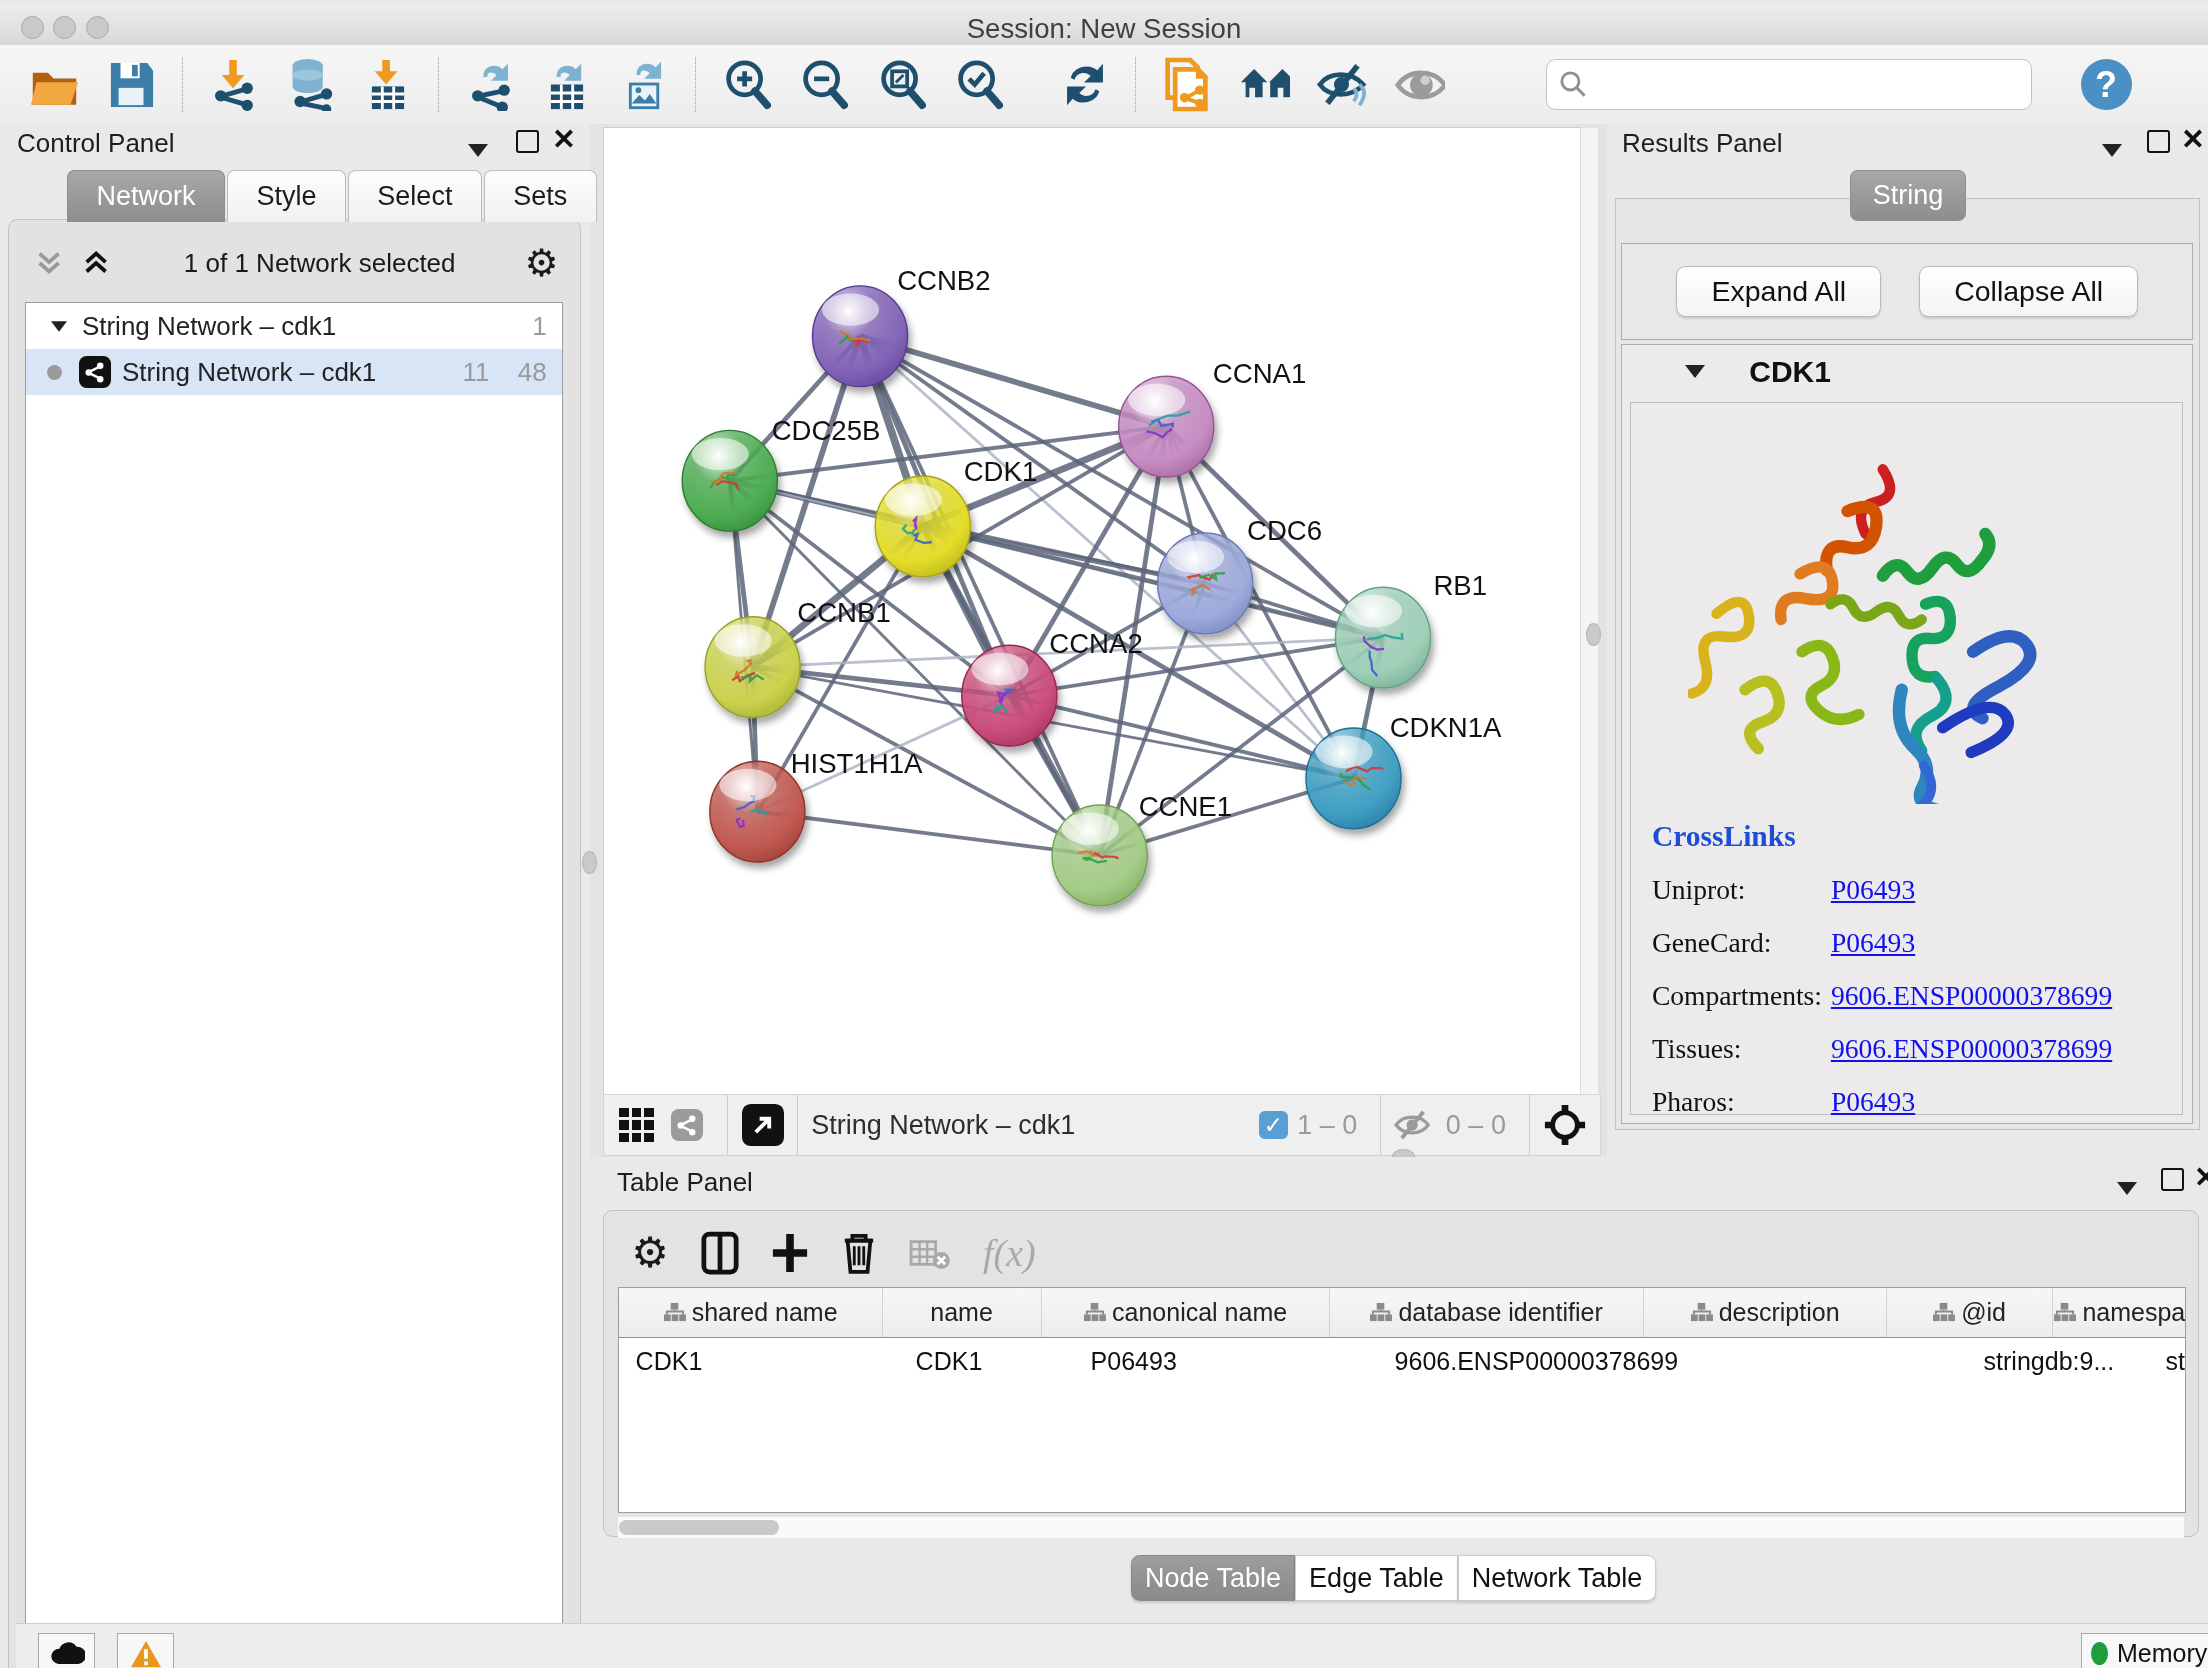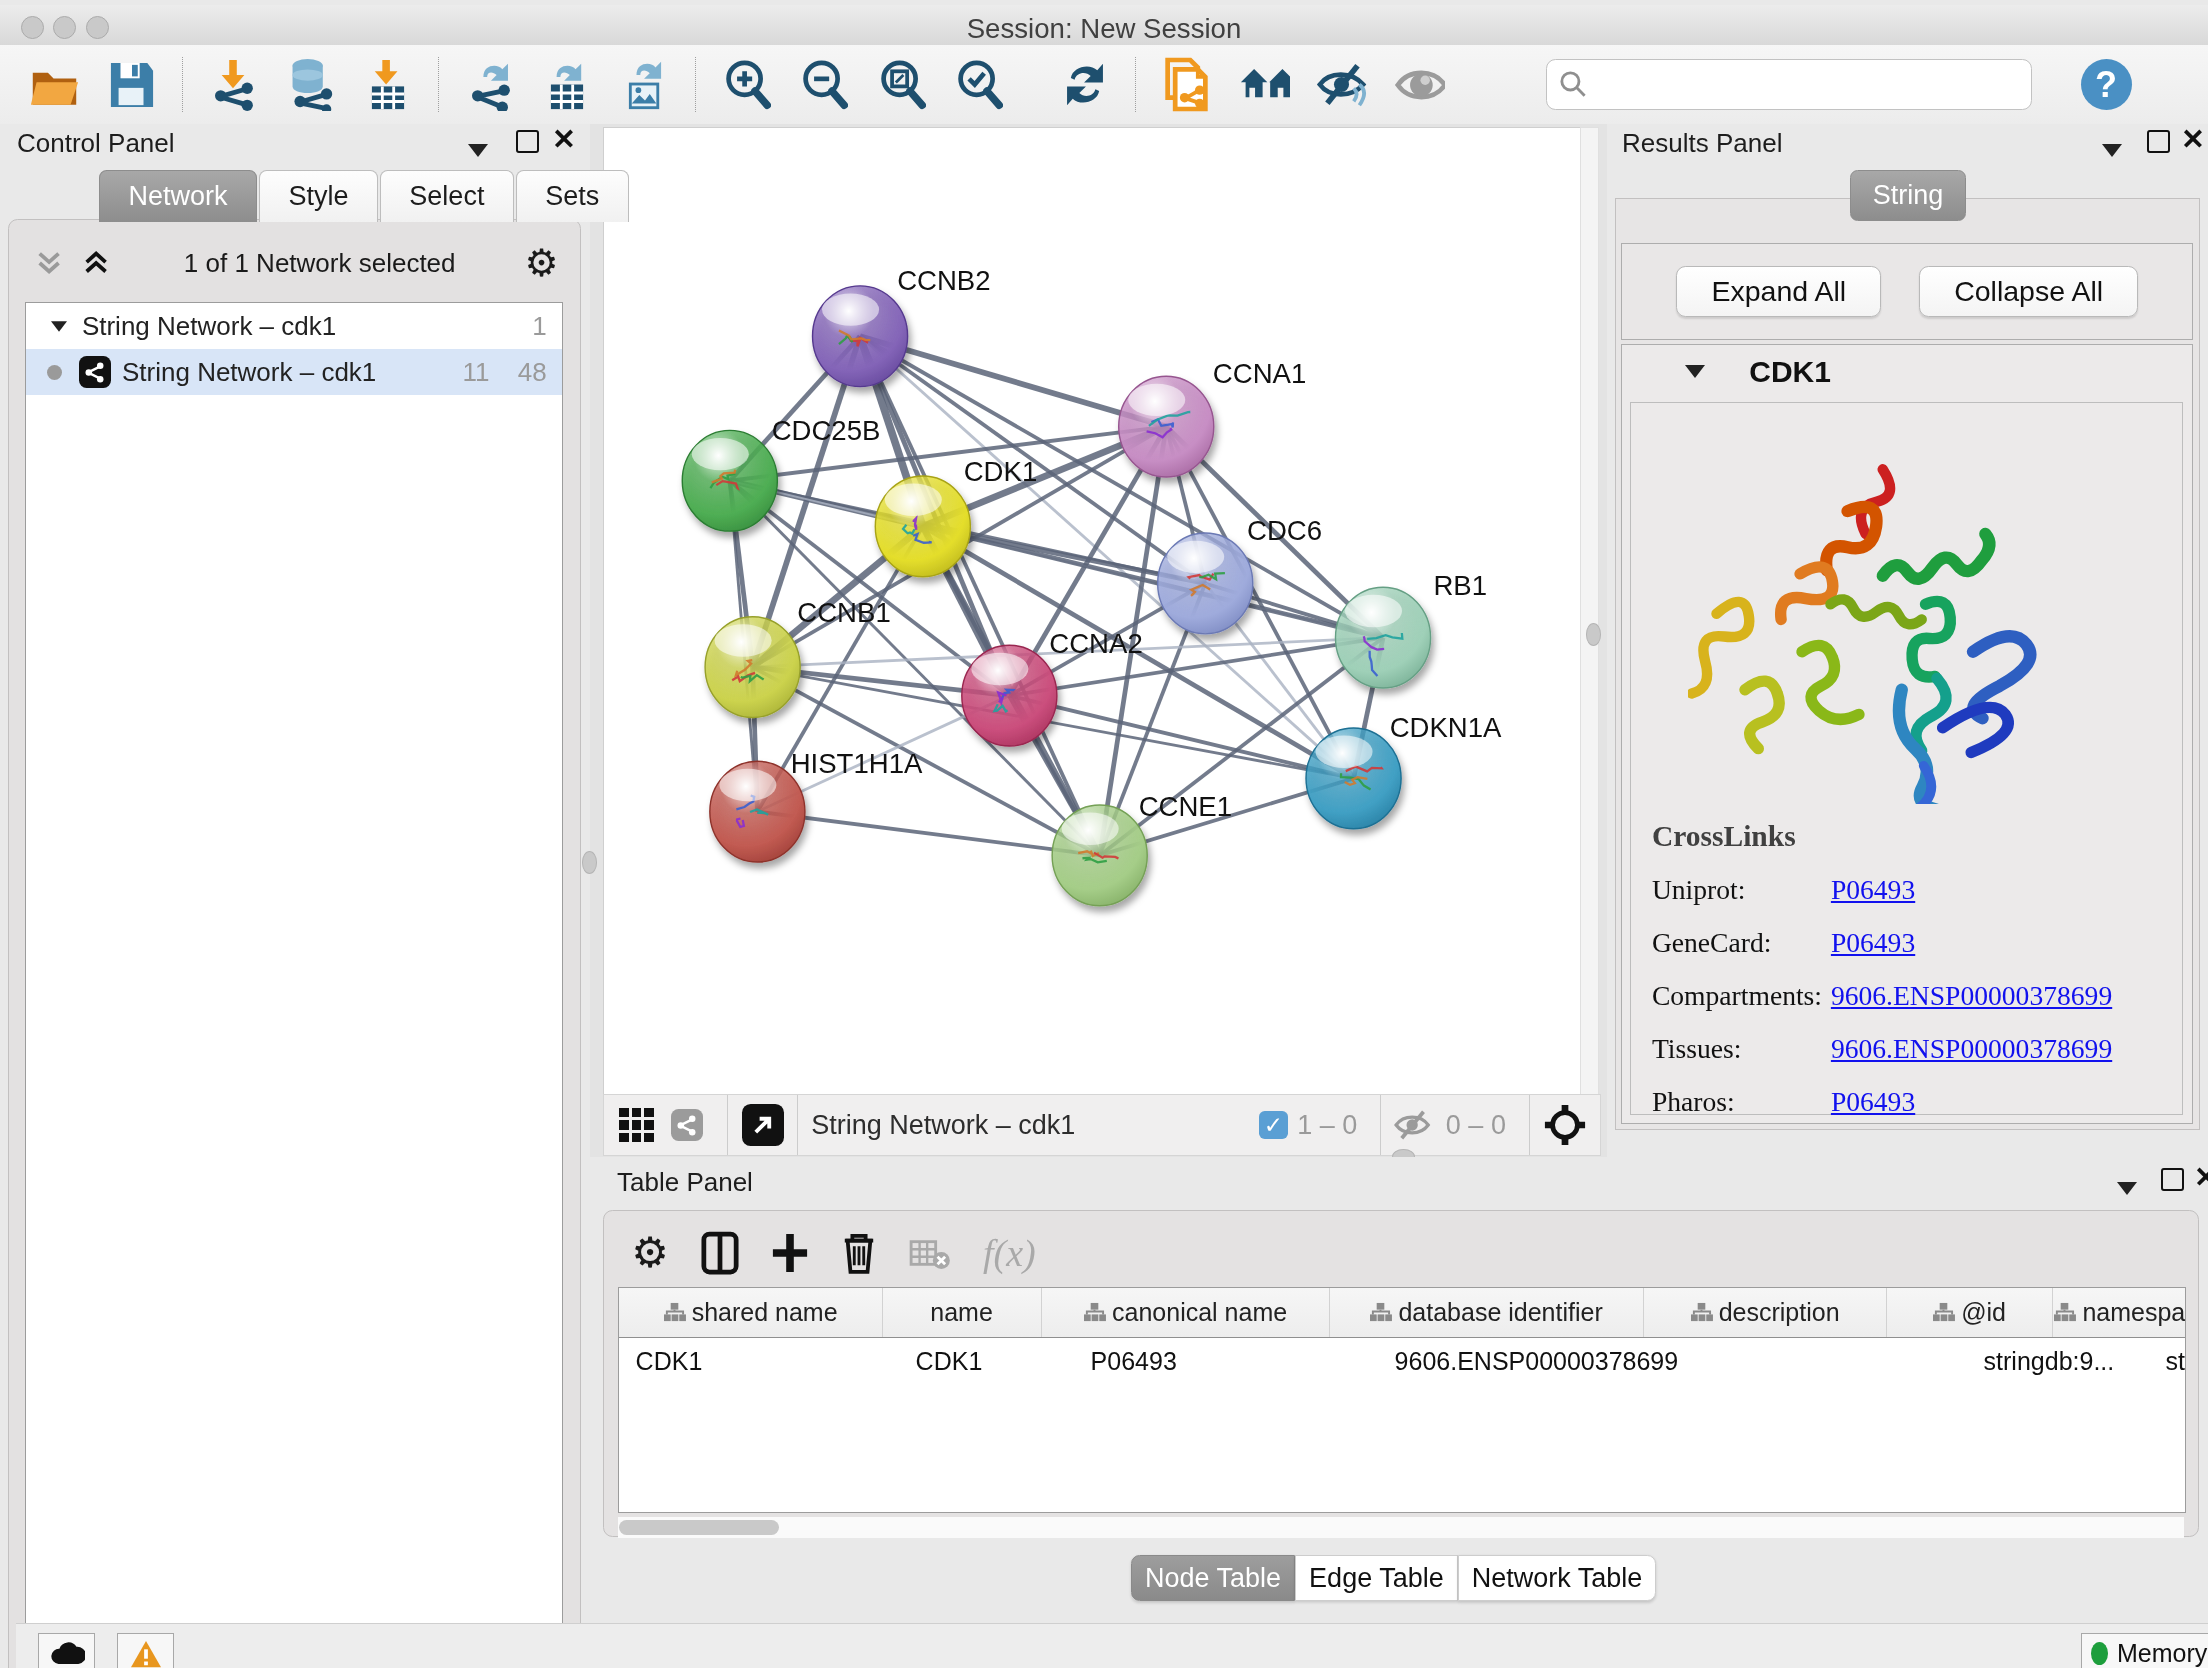--- a/index.html
+++ b/index.html
@@ -28,21 +28,21 @@
   .tri{width:0;height:0;border-left:10.5px solid transparent;border-right:10.5px solid transparent;
     border-top:13.3px solid #222;display:inline-block;}
   .sq{width:19px;height:19px;border:2.9px solid #111;border-radius:2.9px;display:inline-block;}
   .xx{font-size:28.5px;font-weight:bold;color:#111;line-height:19px;}
   
   #control-panel{position:absolute;left:0;top:124px;width:590px;height:1484px;background:#e9e9e9;}
   .cp-tabs{position:absolute;left:67px;top:46px;height:51px;display:flex;z-index:3;}
   .tab{height:51px;padding:0 28.5px;display:flex;align-items:center;justify-content:center;
     font-size:27px;background:linear-gradient(#fdfdfd,#f1f1f1);border:1px solid #bdbdbd;
     border-bottom:none;border-radius:7.6px 7.6px 0 0;margin-right:1.9px;color:#1c1c1c;}
-  .tab.active{background:linear-gradient(#a8a8a8,#8d8d8d);color:#fff;border-color:#8d8d8d;margin-left:32px;}
+  .tab.active{background:linear-gradient(#a8a8a8,#8d8d8d);color:#fff;border-color:#8d8d8d;}
   .cp-body{position:absolute;left:7.6px;top:95px;width:571px;height:1482px;background:#e3e1e1;
     border:1px solid #c2c0c0;border-radius:9.5px;}
   .netsel-row{position:absolute;left:0;top:21px;width:100%;height:44px;display:flex;align-items:center;}
   .netsel-text{flex:1;text-align:center;font-size:26px;color:#1a1a1a;}
   .gear{font-size:38px;color:#1a1a1a;line-height:38px;}
   .net-list{position:absolute;left:16px;top:82px;width:536px;height:1394px;background:#fff;
     border:1px solid #9c9c9c;}
   .tree-row{height:46px;display:flex;align-items:center;font-size:26px;}
   .tree-row .count{color:#9a9a9a;margin-left:auto;margin-right:15px;}
   .tree-row.selected{background:#d8e5f7;}
@@ -76,21 +76,21 @@
     border:1px solid #c2c0c0;}
   .rp-buttons{position:absolute;left:5.7px;top:44px;width:570px;height:95px;background:#e9e7e7;
     border:1px solid #adadad;display:flex;align-items:center;justify-content:center;gap:38px;}
   .btn{height:49px;padding:0 34px;background:linear-gradient(#ffffff,#f4f4f4);border:1px solid #b9b9b9;
     border-radius:9.5px;font-size:28.5px;color:#111;display:flex;align-items:center;box-shadow:0 1.9px 1.9px rgba(0,0,0,.12);}
   .rp-entry{position:absolute;left:5.7px;top:145px;width:570px;height:778px;background:#eceaea;border:1px solid #adadad;}
   .entry-head{height:53px;display:flex;align-items:center;font-size:30px;font-weight:bold;color:#111;}
   .entry-sub{position:absolute;left:7.6px;top:57px;width:551px;height:711px;background:#eceaea;border:1px solid #bdbdbd;}
   .entry-desc{font-size:27px;color:#1a1a1a;padding:17px 0 0 21px;}
   .crosslinks{position:absolute;left:21px;top:417px;font-family:"Liberation Serif",serif;}
-  .cl-title{font-size:29.5px;font-weight:bold;color:#404040;}
+  .cl-title{font-size:29.5px;font-weight:bold;color:#1d4ed8;}
   .cl-row{display:flex;margin-top:21px;font-size:27.6px;}
   .cl-label{width:179px;color:#111;}
   .cl-val{color:#1111ee;text-decoration:underline;}
   
   #table-panel{position:absolute;left:590px;top:1157px;width:1619px;height:451px;background:#e9e9e9;}
   .tp-body{position:absolute;left:13.3px;top:53px;width:1594px;height:325px;background:#e4e2e2;
     border:1px solid #c2c0c0;border-radius:9.5px;}
   .tp-toolbar{position:absolute;left:27px;top:17px;height:49px;display:flex;align-items:center;gap:32px;}
   .fx{font-family:"Liberation Serif",serif;font-style:italic;font-size:38px;color:#a9a9a9;}
   .tp-table{position:absolute;left:13.3px;top:76px;width:1566px;height:224px;background:#fff;

